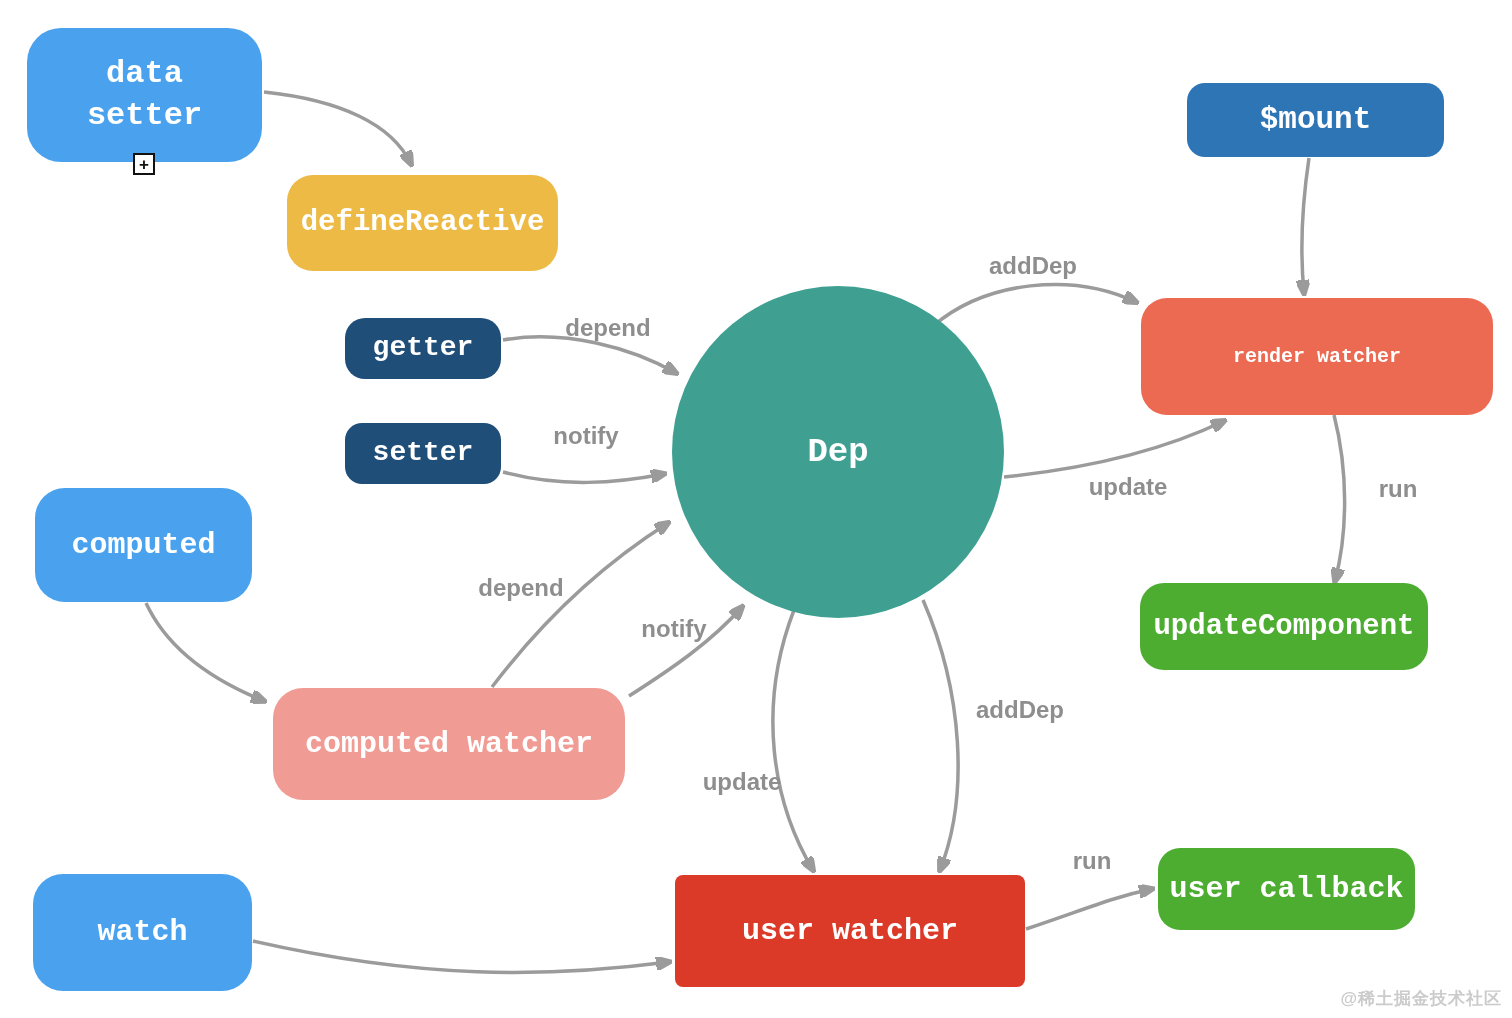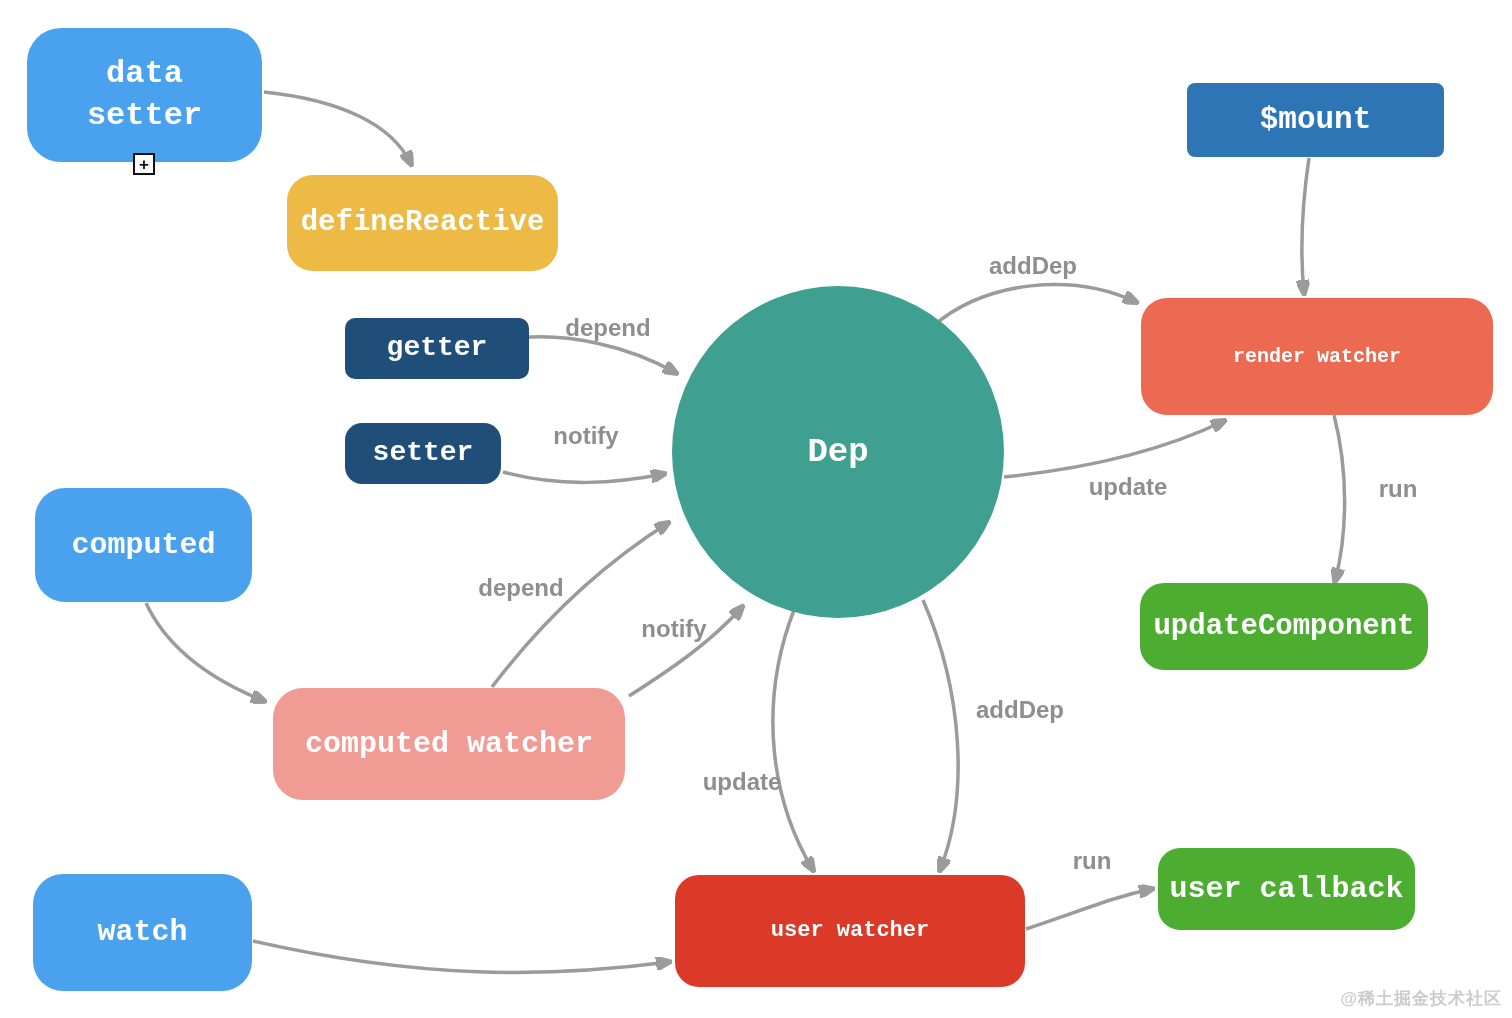--- a/index.html
+++ b/index.html
@@ -12,30 +12,30 @@
   }
   .edges{position:absolute;left:0;top:0;width:1512px;height:1018px;}
   .edges path{fill:none;stroke:var(--arrow);stroke-width:3.5px;}
   .node{
     position:absolute;
     display:flex;flex-direction:column;align-items:center;justify-content:center;
     color:#ffffff;font-weight:bold;text-align:center;line-height:1.3;font-family:Liberation Mono, monospace;
   }
   .node-data-props{left:27px;top:28px;width:235px;height:134px;border-radius:34px;background:var(--blue);font-size:32px;}
   .node-define-reactive{left:287px;top:175px;width:271px;height:96px;border-radius:26px;background:var(--yellow);font-size:29px;}
-  .node-getter{left:345px;top:318px;width:184px;height:61px;border-radius:10px;background:var(--navy);font-size:28px;}
+  .node-getter{left:345px;top:318px;width:156px;height:61px;border-radius:20px;background:var(--navy);font-size:28px;}
   .node-setter{left:345px;top:423px;width:156px;height:61px;border-radius:17px;background:var(--navy);font-size:28px;}
   .node-computed{left:35px;top:488px;width:217px;height:114px;border-radius:30px;background:var(--blue);font-size:30px;}
   .node-computed-watcher{left:273px;top:688px;width:352px;height:112px;border-radius:30px;background:var(--pink);font-size:30px;}
   .node-watch{left:33px;top:874px;width:219px;height:117px;border-radius:30px;background:var(--blue);font-size:30px;}
   .node-dep{left:672px;top:286px;width:332px;height:332px;border-radius:50%;background:var(--teal);font-size:34px;}
-  .node-mount{left:1187px;top:83px;width:257px;height:74px;border-radius:8px;background:var(--mount-blue);font-size:31px;}
+  .node-mount{left:1187px;top:83px;width:257px;height:74px;border-radius:18px;background:var(--mount-blue);font-size:31px;}
   .node-render-watcher{left:1141px;top:298px;width:352px;height:117px;border-radius:26px;background:var(--salmon);font-size:20px;}
   .node-update-component{left:1140px;top:583px;width:288px;height:87px;border-radius:24px;background:var(--green);font-size:29px;}
-  .node-user-watcher{left:675px;top:875px;width:350px;height:112px;border-radius:24px;background:var(--red);font-size:22px;}
+  .node-user-watcher{left:675px;top:875px;width:350px;height:112px;border-radius:8px;background:var(--red);font-size:30px;}
   .node-user-callback{left:1158px;top:848px;width:257px;height:82px;border-radius:22px;background:var(--green);font-size:30px;}
   .elabel{
     position:absolute;transform:translate(-50%,-50%);
     color:var(--label);font-weight:bold;font-size:24px;white-space:nowrap;
   }
   .plus-icon{
     position:absolute;left:133px;top:153px;width:18px;height:18px;
     background:#ffffff;border:2px solid #111111;
     display:flex;align-items:center;justify-content:center;
     color:#111111;font-size:17px;font-weight:bold;line-height:1;

